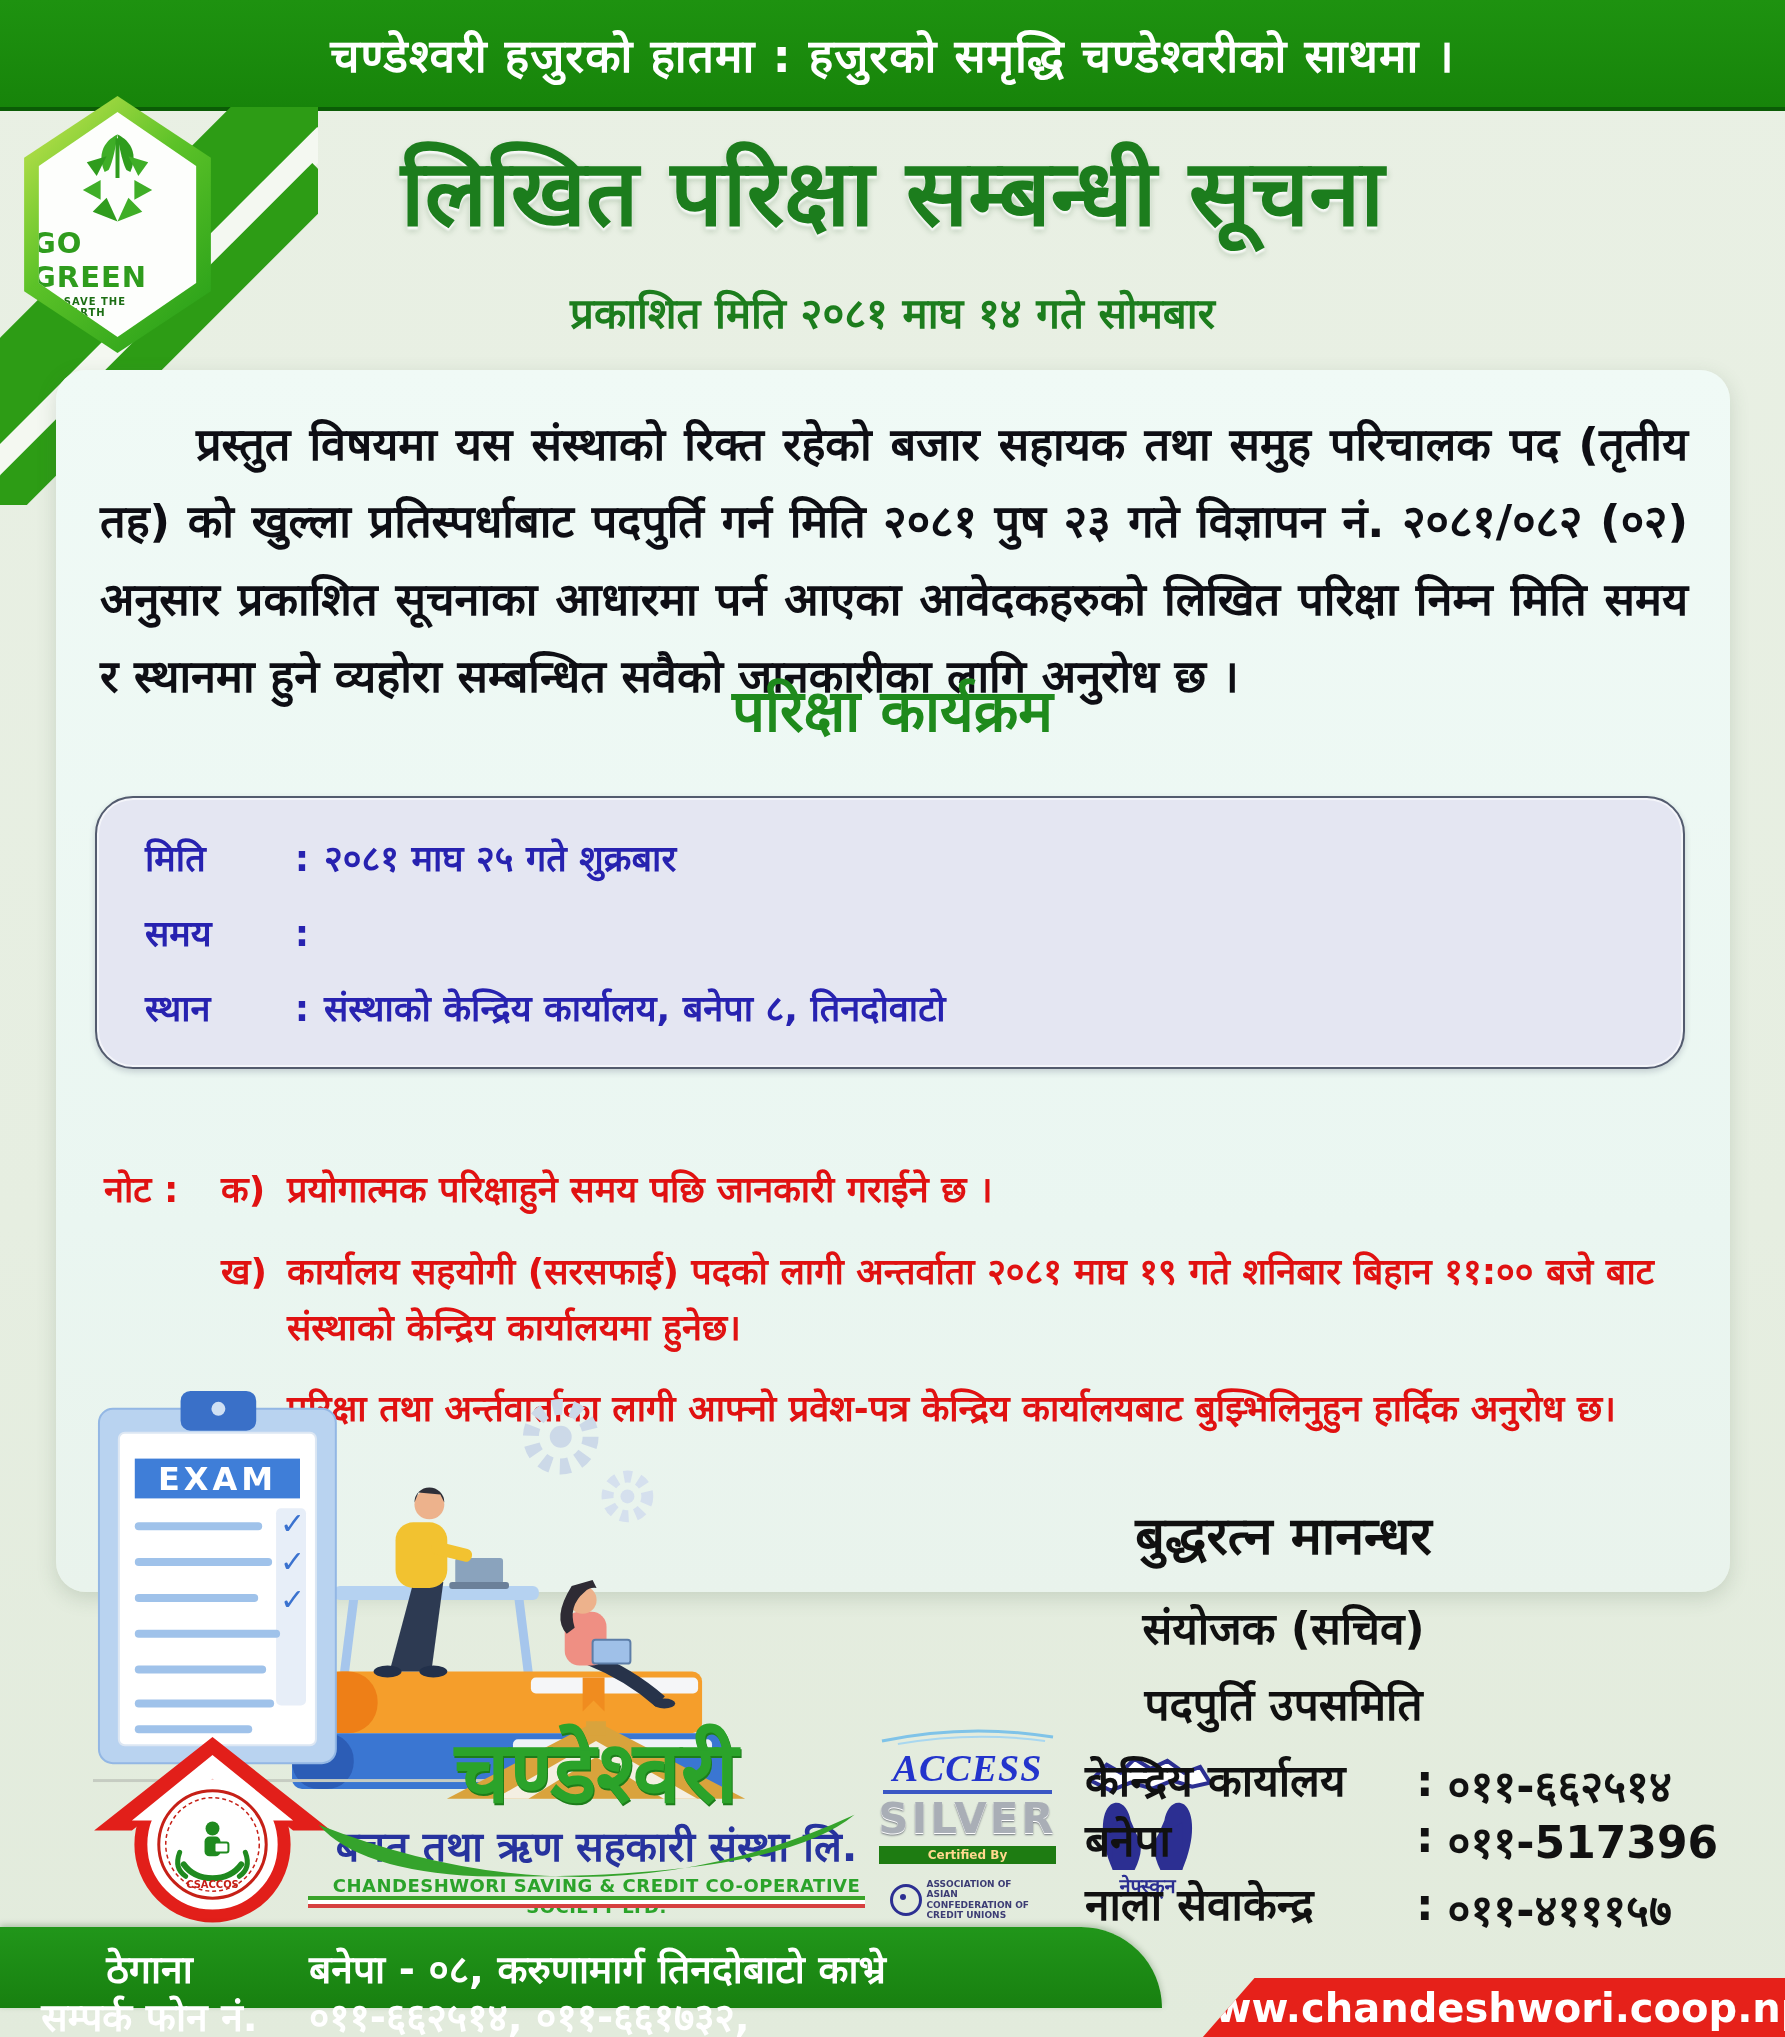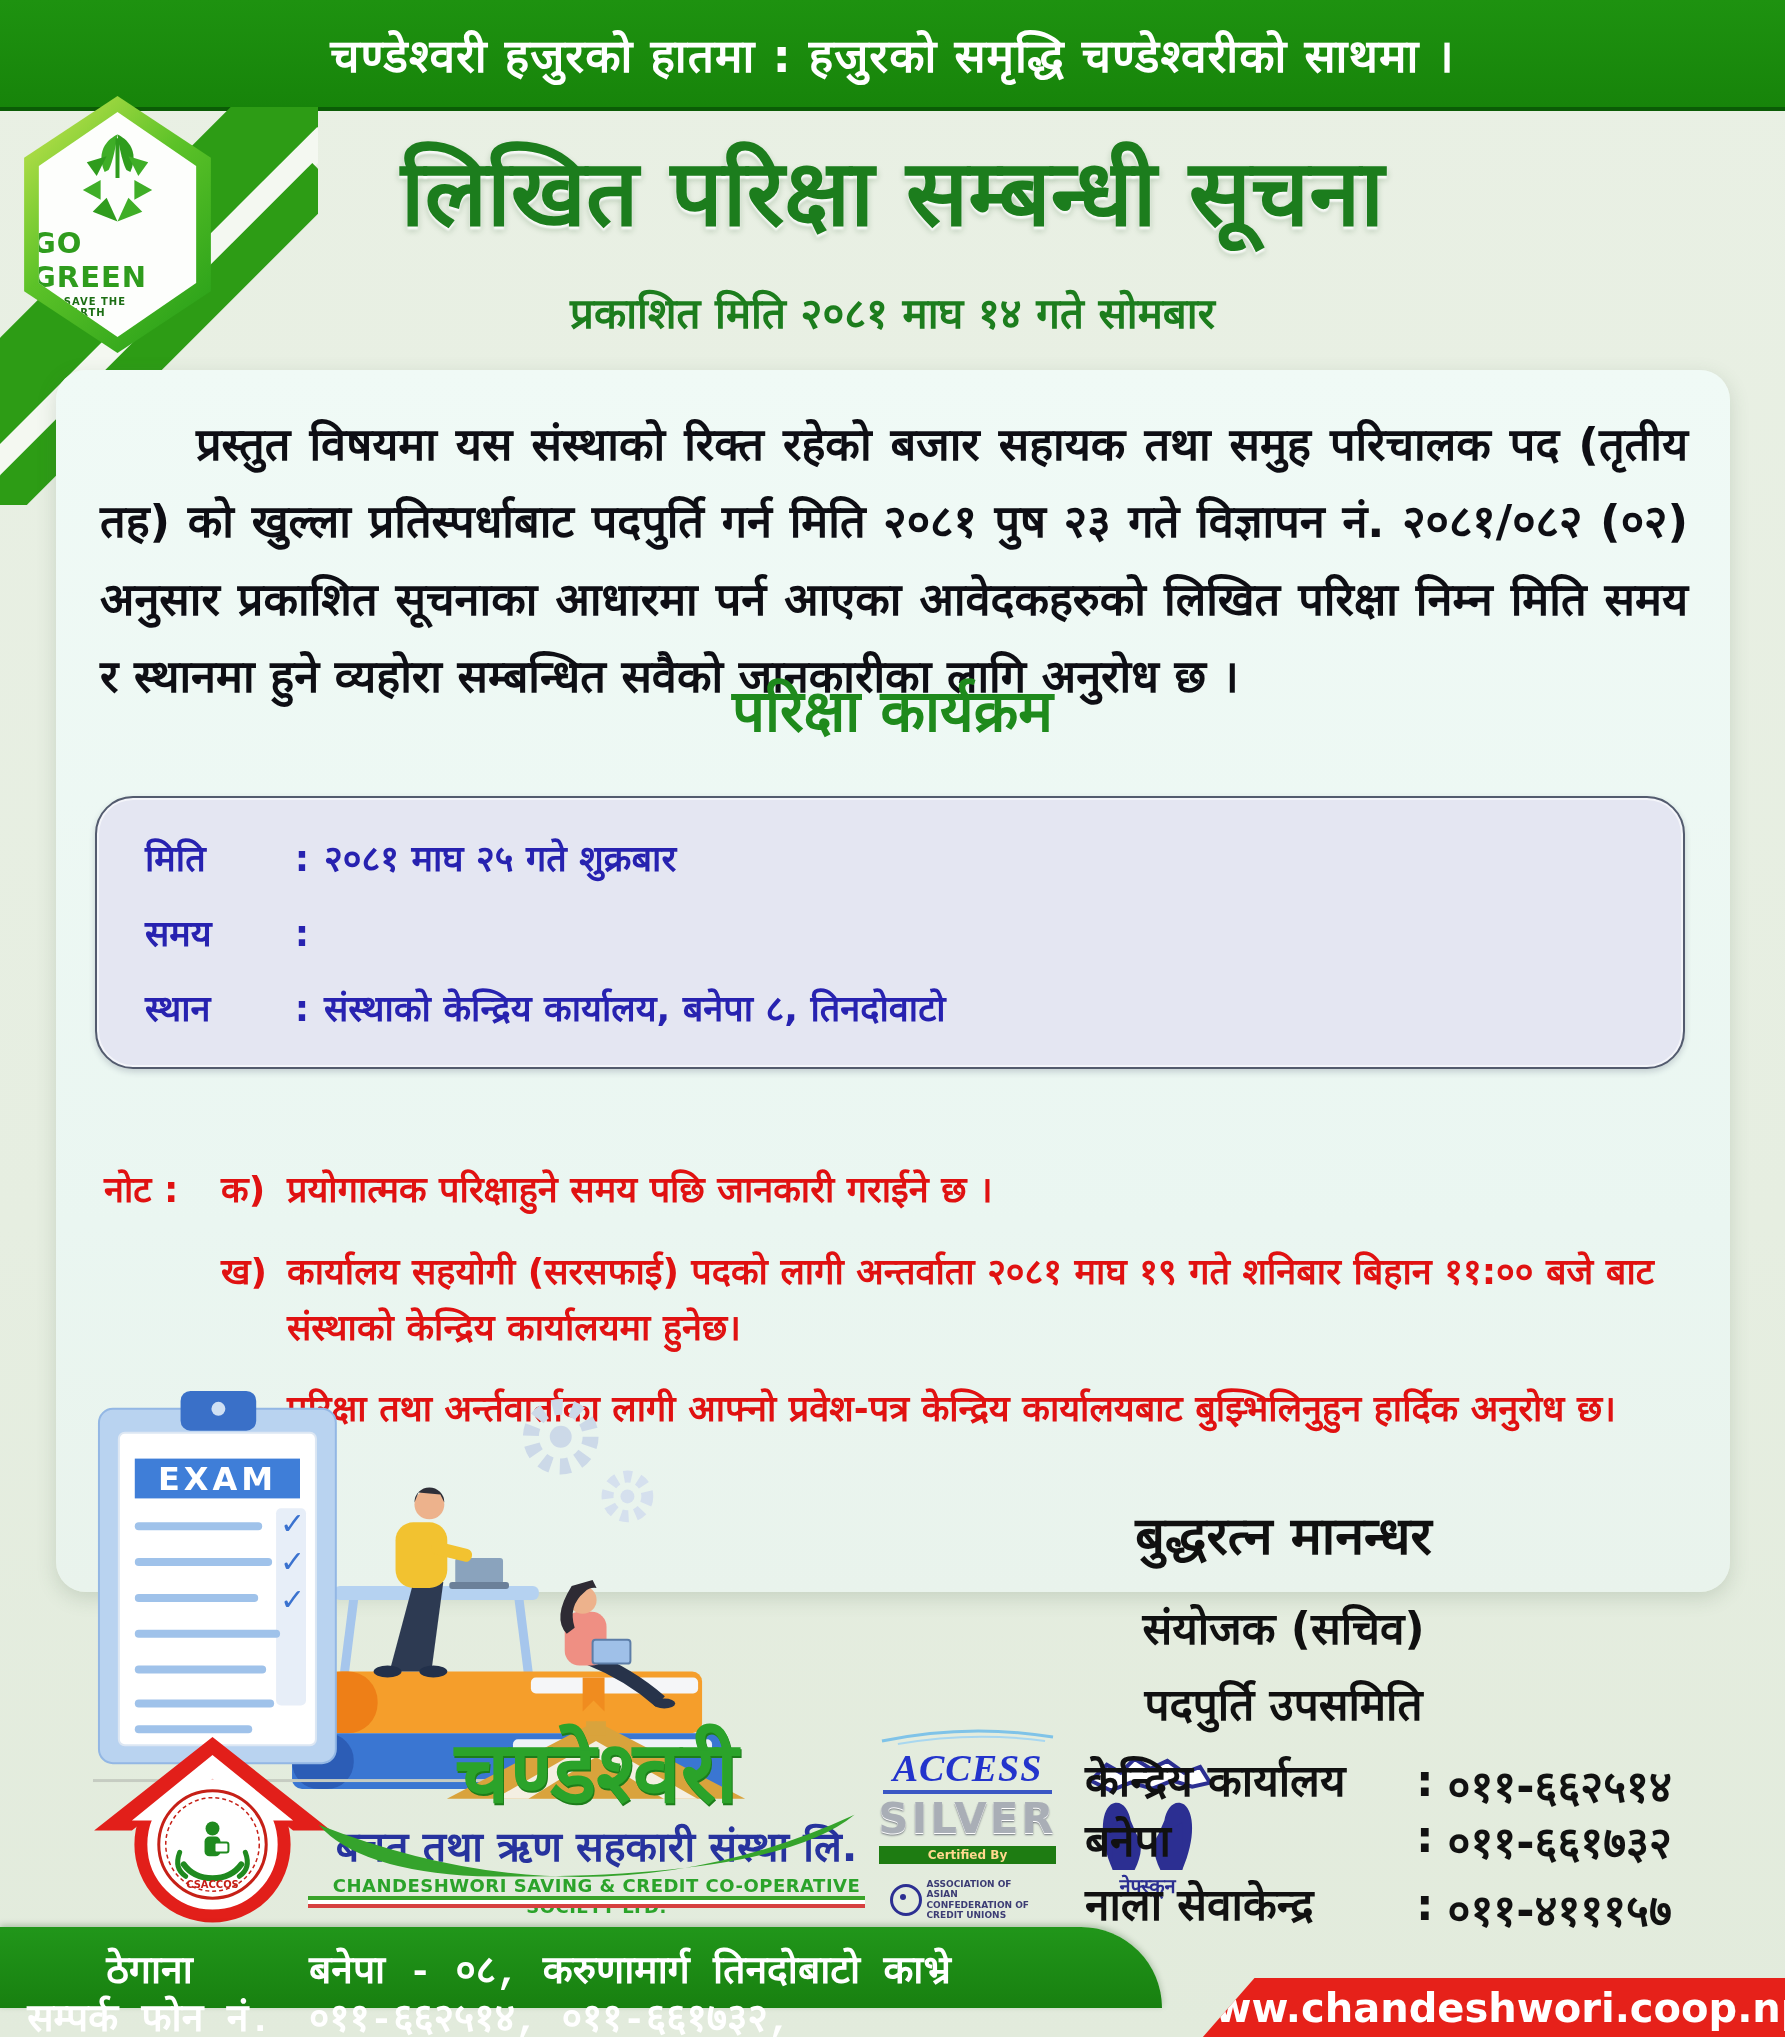--- a/index.html
+++ b/index.html
@@ -108,21 +108,21 @@
   .nefscun{position:absolute;left:1073px;top:1743px;width:149px;text-align:center;}
   .nef-label{font-size:20px;font-weight:bold;color:#2c2f92;margin-top:-4px;}
   
   .contacts{position:absolute;left:1085px;top:1749px;width:659px;}
   .c-row{display:flex;align-items:baseline;font-size:44px;font-weight:bold;color:#111;height:62px;}
   .c-label{flex:1;}
   .c-val{flex:none;width:328px;display:flex;gap:14px;}
   
   .footer-bar{position:absolute;left:0;top:1927px;width:1162px;height:81px;
     background:linear-gradient(180deg,#21961a 0%,#188010 100%);
-    border-radius:0 90px 0 0;box-shadow:0 -2px 6px rgba(0,60,0,.25);font-family:Liberation Mono, monospace;}
+    border-radius:0 90px 0 0;box-shadow:0 -2px 6px rgba(0,60,0,.25);}
   .f-row{position:absolute;left:0;display:flex;color:#fff;font-size:39px;font-weight:bold;}
   .f-row1{top:14px;}
   .f-row2{top:62px;}
   .f-label{width:299px;text-align:center;flex:none;}
   .f-val{margin-left:10px;}
   .site-badge{position:absolute;left:1202px;top:1978px;width:583px;height:60px;background:#e6211a;
     clip-path:polygon(9% 0,100% 0,100% 100%,0 100%);
     display:flex;align-items:center;justify-content:center;cursor:pointer;}
   .site-badge span{color:#fff;font-size:40px;font-weight:bold;}
 </style>
@@ -343,21 +343,21 @@
       <span class="c-label">केन्द्रिय कार्यालय बनेपा</span>
       <span class="c-val">
         <span>:</span>
         <span>०११-६६२५१४</span>
       </span>
     </div>
     <div class="c-row">
       <span class="c-label"></span>
       <span class="c-val">
         <span>:</span>
-        <span>०११-६६१७३२</span>
+        <span>०११-517396</span>
       </span>
     </div>
     <div class="c-row">
       <span class="c-label">नाला सेवाकेन्द्र</span>
       <span class="c-val">
         <span>:</span>
         <span>०११-४१११५७</span>
       </span>
     </div>
   </div>

